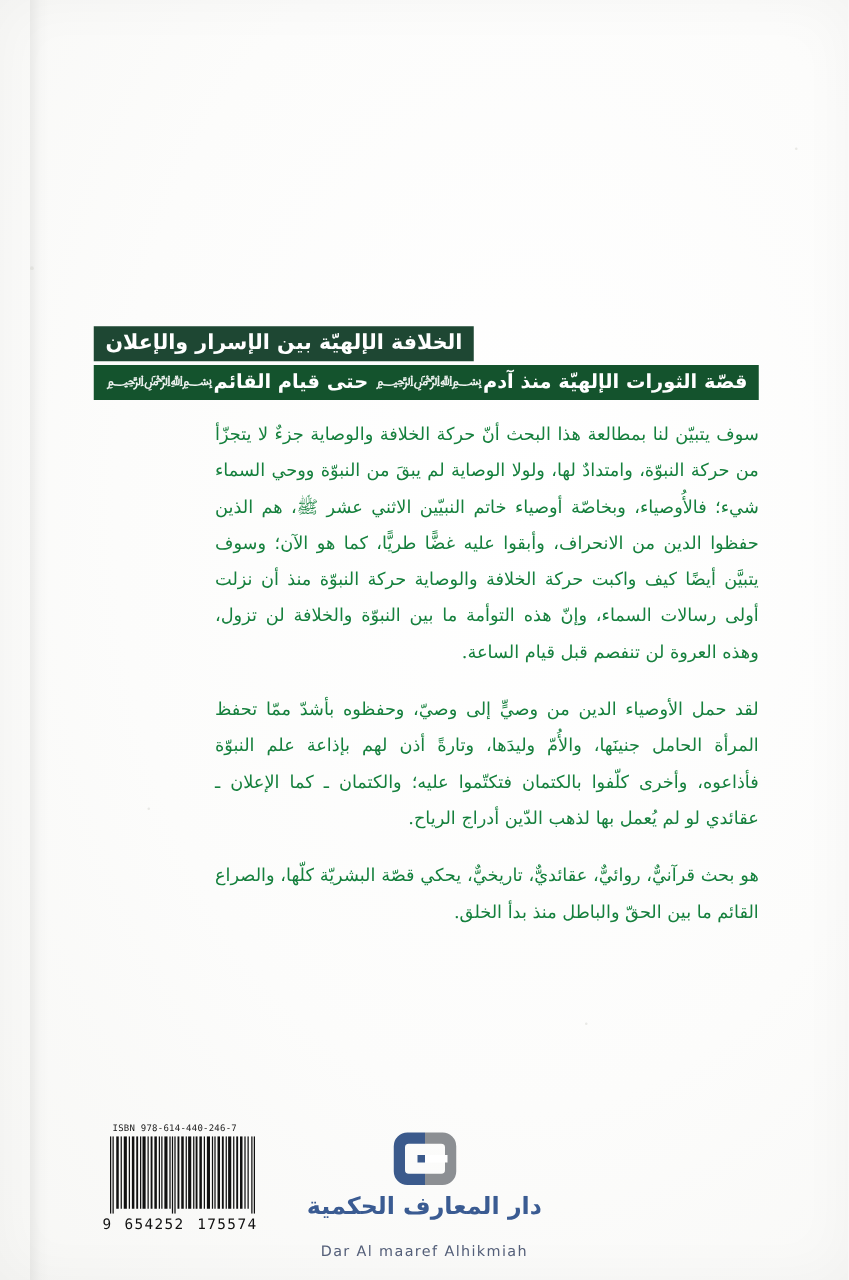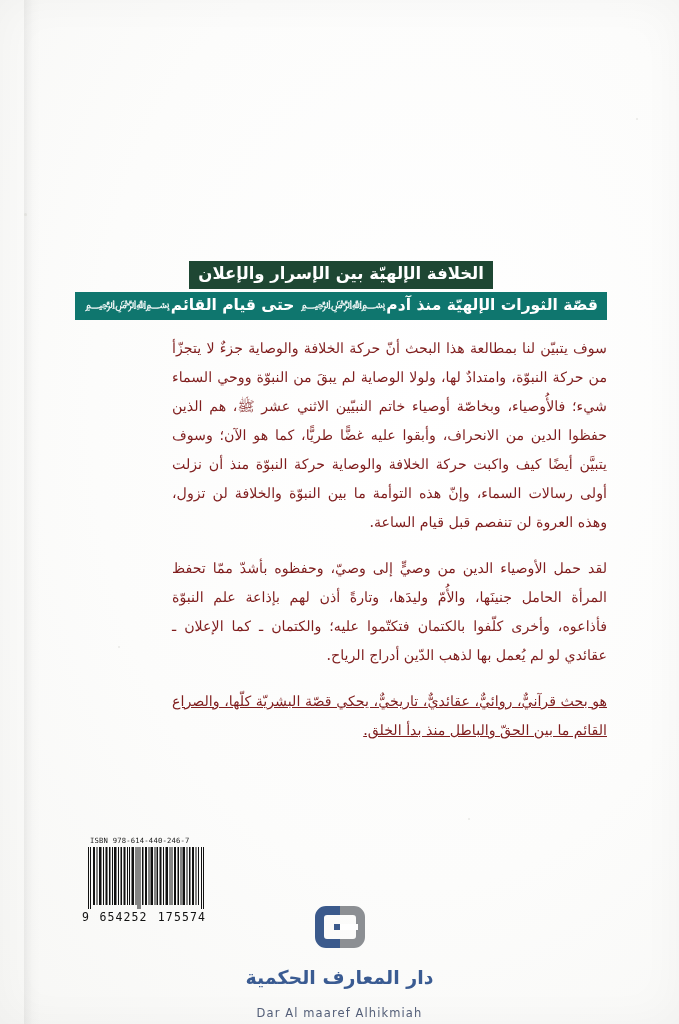--- a/index.html
+++ b/index.html
@@ -49,41 +49,41 @@
     opacity: .55;
   }
 
   
   .banner-block {
     position: absolute;
     right: 72px;
     top: 261px;
     display: flex;
     flex-direction: column;
-    align-items: center;
+    align-items: flex-start;
     gap: 3px;
   }
   .banner {
     direction: rtl;
     color: #ffffff;
     font-family: "DejaVu Sans", sans-serif;
     font-weight: bold;
     white-space: nowrap;
     box-sizing: border-box;
     text-align: center;
   }
   .banner-main {
     background: #1e4733;
     font-size: 16.5px;
     line-height: 1;
     padding: 5px 9px 6px 9px;
     letter-spacing: -0.1px;
   }
   .banner-sub {
-    background: #0f766e;
+    background: #14532d;
     font-size: 15.5px;
     line-height: 1;
     padding: 6px 9px 7px 9px;
     letter-spacing: -0.1px;
   }
   .banner-sub .sym {
     font-size: 11px;
     opacity: .92;
     vertical-align: 2px;
     padding: 0 1px;
@@ -91,35 +91,35 @@
 
   
   .body-copy {
     position: absolute;
     right: 72px;
     left: 172px;
     top: 334px;
     direction: rtl;
     text-align: justify;
     text-align-last: right;
-    color: #7f1d1d;
+    color: #15803d;
     font-family: "DejaVu Serif", serif;
     font-size: 14.2px;
     line-height: 29px;
   }
   .body-copy p {
     margin: 0 0 17px 0;
   }
-  .body-copy p:last-child { margin-bottom: 2px; text-decoration: underline; }
+  .body-copy p:last-child { margin-bottom: 2px; }
 
   
   .barcode-box {
     position: absolute;
     left: 88px;
-    top: 836px;
+    top: 898px;
     width: 118px;
   }
   .isbn-text {
     font-family: "DejaVu Sans Mono", monospace;
     font-size: 7.2px;
     letter-spacing: 0.2px;
     color: #1a1a1a;
     margin: 0 0 2px 2px;
     white-space: nowrap;
   }
@@ -153,21 +153,21 @@
     flex-direction: column;
     align-items: center;
   }
   .logo-mark { display: block; }
   .pub-ar {
     direction: rtl;
     font-family: "DejaVu Sans", sans-serif;
     font-weight: bold;
     font-size: 19px;
     color: #3a5b92;
-    margin-top: 17px;
+    margin-top: 5px;
     letter-spacing: 0.5px;
     white-space: nowrap;
   }
   .pub-en {
     font-family: "DejaVu Sans", sans-serif;
     font-size: 11.5px;
     color: #55607a;
     margin-top: 18px;
     letter-spacing: 1.1px;
     white-space: nowrap;

